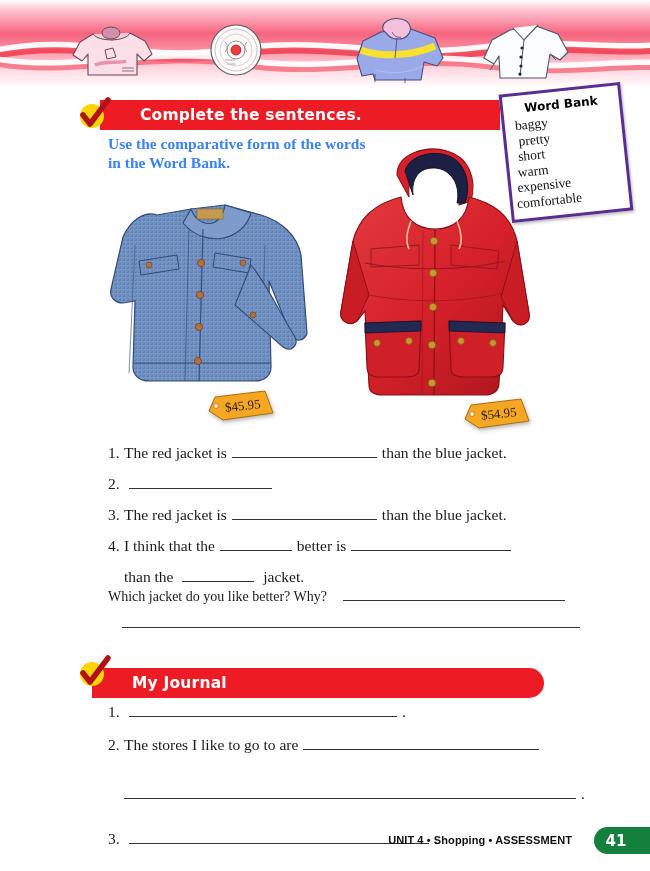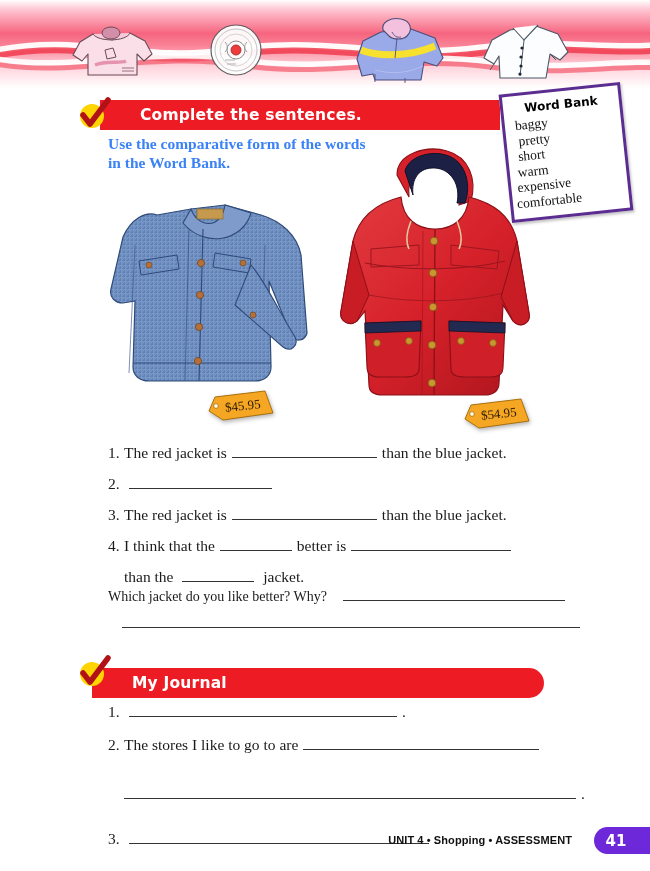--- a/index.html
+++ b/index.html
@@ -200,21 +200,21 @@
     color: #111;
     letter-spacing: 0.1px;
     white-space: nowrap;
   }
   .page-badge {
     position: absolute;
     right: 0;
     top: 827px;
     width: 56px;
     height: 27px;
-    background: #6d28d9;
+    background: #15803d;
     border-radius: 14px 0 0 14px;
     color: #ffffff;
     font-family: "DejaVu Sans", sans-serif;
     font-weight: bold;
     font-size: 15px;
     display: flex;
     align-items: center;
     justify-content: center;
     padding-right: 12px;
     box-sizing: border-box;

